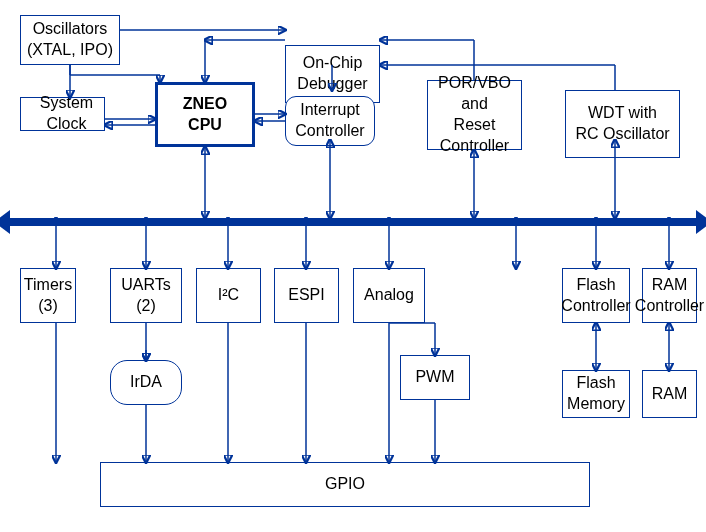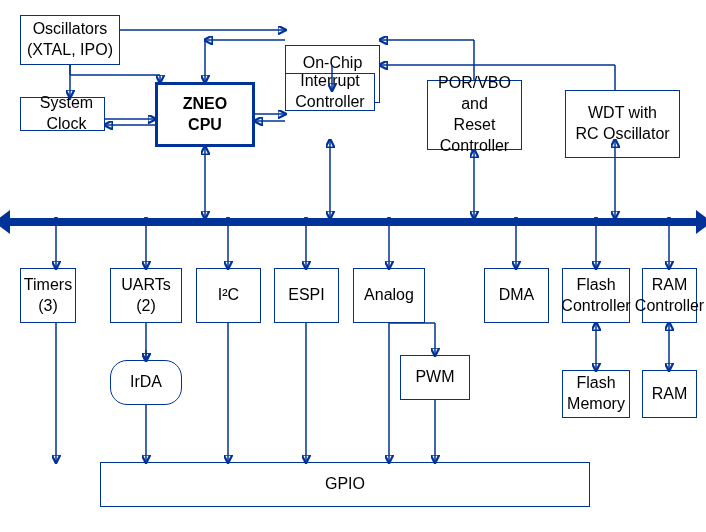--- a/index.html
+++ b/index.html
@@ -175,21 +175,21 @@
   </div>
 
   <div class="box" style="left:20px;top:97px;width:85px;height:34px;padding-left:8px;">
     <span>System<br>Clock</span>
   </div>
 
   <div class="box thick" style="left:155px;top:82px;width:100px;height:65px;">
     <span><b>ZNEO<br>CPU</b></span>
   </div>
 
-  <div class="box" style="left:285px;top:73px;width:90px;height:38px;">
+  <div class="box" style="left:285px;top:96px;width:90px;height:50px;border-radius:11px;">
     <span>Interrupt<br>Controller</span>
   </div>
 
   <div class="box" style="left:427px;top:80px;width:95px;height:70px;">
     <span>POR/VBO<br>and<br>Reset<br>Controller</span>
   </div>
 
   <div class="box" style="left:565px;top:90px;width:115px;height:68px;">
     <span>WDT with<br>RC Oscillator</span>
   </div>
@@ -207,23 +207,20 @@
   </div>
 
   <div class="box" style="left:274px;top:268px;width:65px;height:55px;justify-content:center;">
     <span>ESPI</span>
   </div>
 
   <div class="box" style="left:353px;top:268px;width:72px;height:55px;text-align:center;">
     <span>Analog</span>
   </div>
 
-  <div class="box" style="left:484px;top:268px;width:65px;height:55px;">
-    <span>DMA</span>
-  </div>
 
   <div class="box" style="left:562px;top:268px;width:68px;height:55px;">
     <span>Flash<br>Controller</span>
   </div>
 
   <div class="box" style="left:642px;top:268px;width:55px;height:55px;">
     <span>RAM<br>Controller</span>
   </div>
 
   <div class="box" style="left:110px;top:360px;width:72px;height:45px;border-radius:17px;">

